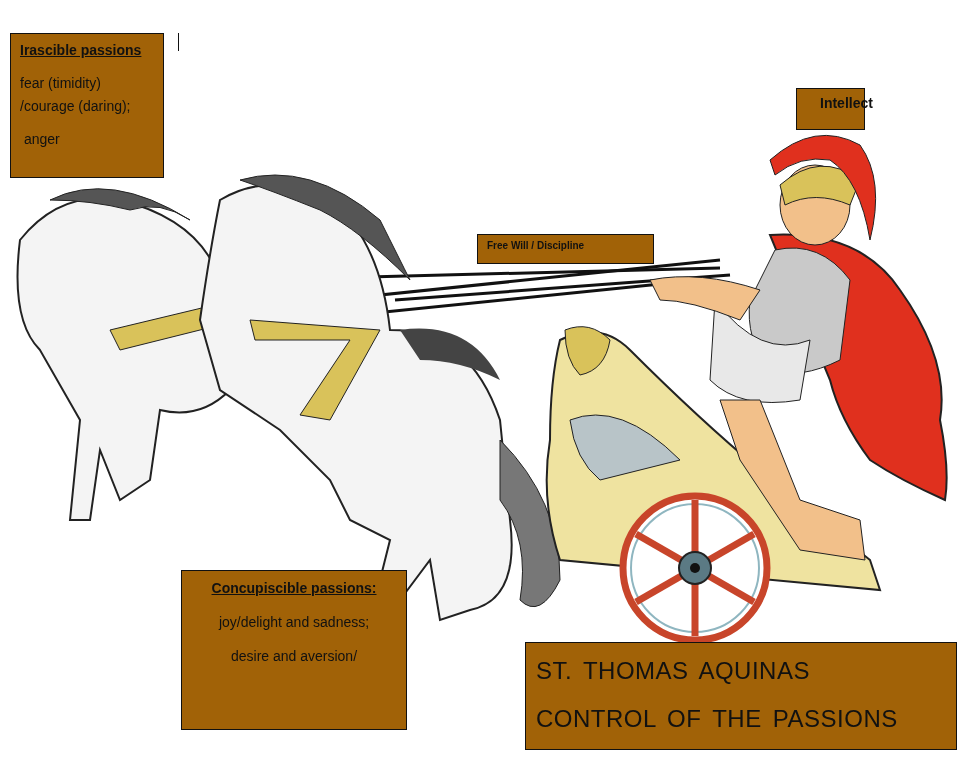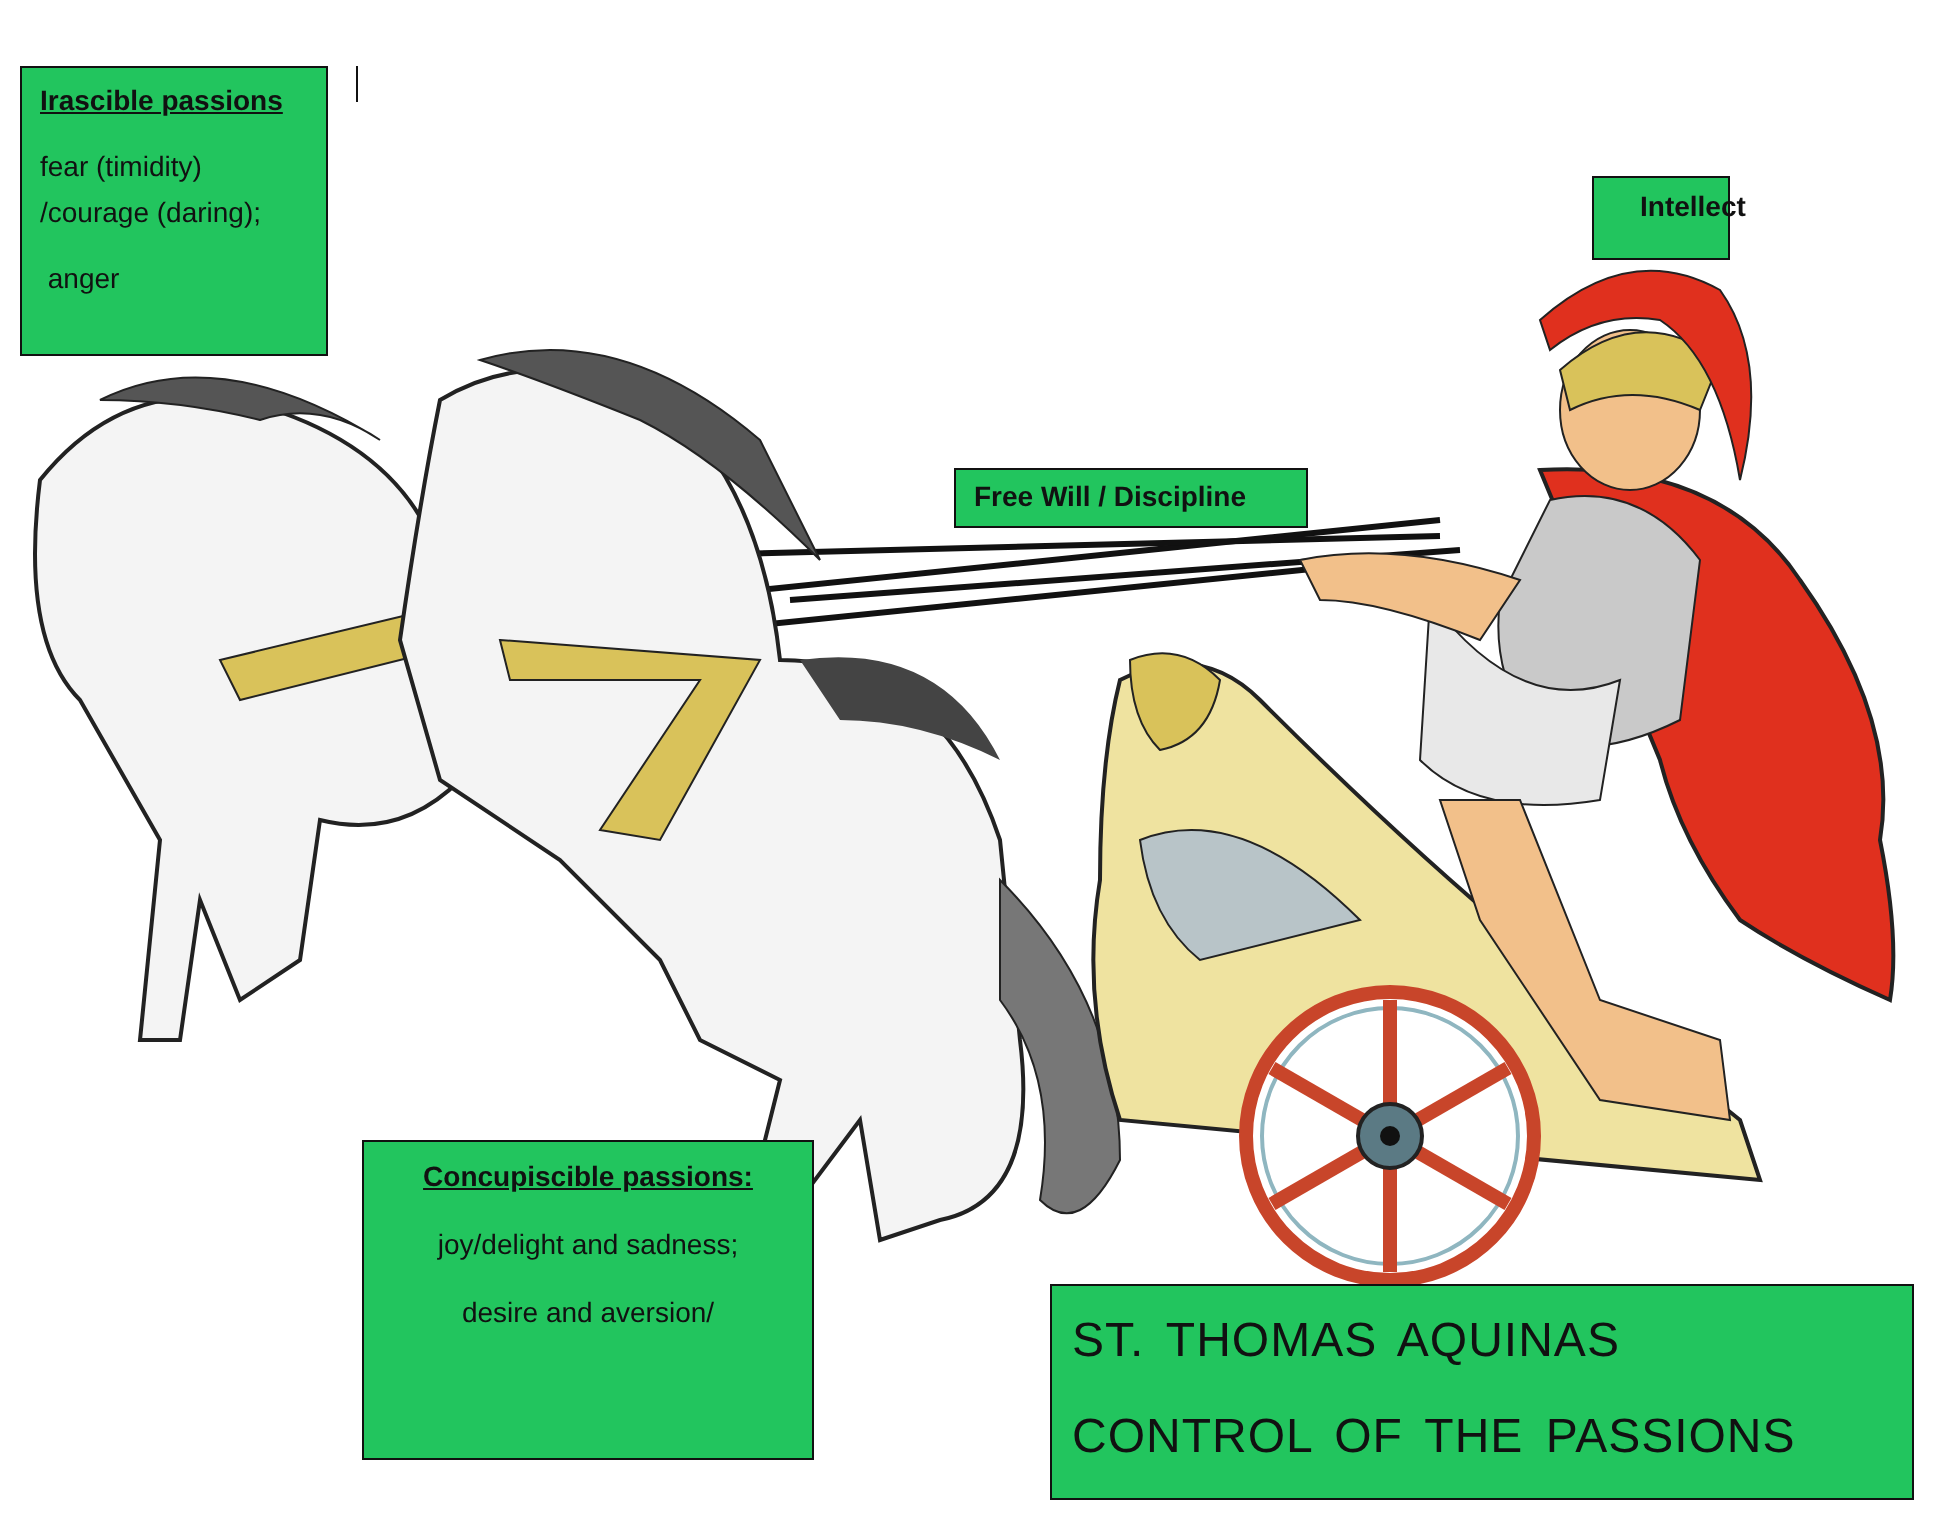--- a/index.html
+++ b/index.html
@@ -1,26 +1,26 @@
 <!DOCTYPE html>
 <html><head>
 <meta charset="utf-8">
 <style>
   html, body { margin: 0; padding: 0; background: #ffffff; }
   body { width: 971px; height: 766px; position: relative; overflow: hidden; font-family: "Liberation Sans", sans-serif; color: #111; }
-  .box { position: absolute; border: 1px solid #111; background: #22c55e; box-sizing: border-box; }
+  .box { position: absolute; border: 1px solid #111; background: #a16207; box-sizing: border-box; }
   .title-u { font-weight: bold; text-decoration: underline; }
   .illus { position: absolute; left: 0; top: 0; width: 971px; height: 766px; }
   .cursor-line { position: absolute; left: 178px; top: 33px; width: 1px; height: 18px; background: #111; }
   #irascible { left: 10px; top: 33px; width: 154px; height: 145px; padding: 5px 9px; font-size: 14px; line-height: 23px; }
   #irascible .p { margin: 0; }
   #irascible .gap { margin-top: 10px; }
   #concup { left: 181px; top: 570px; width: 226px; height: 160px; padding: 6px 9px; font-size: 14px; line-height: 22px; text-align: center; }
   #concup .gap { margin-top: 12px; }
-  #freewill { left: 477px; top: 234px; width: 177px; height: 30px; padding: 5px 9px; font-size: 14px; font-weight: bold; }
+  #freewill { left: 477px; top: 234px; width: 177px; height: 30px; padding: 5px 9px; font-size: 10px; font-weight: bold; }
   #intellect { left: 796px; top: 88px; width: 69px; height: 42px; padding: 6px 23px; font-size: 14px; font-weight: bold; }
   #maintitle { left: 525px; top: 642px; width: 432px; height: 108px; padding: 4px 10px; font-size: 24px; font-weight: normal; letter-spacing: 0.5px; word-spacing: 4px; }
   #maintitle div { line-height: 48px; }
 </style>
 </head>
 <body>
 
 <svg class="illus" viewBox="0 0 971 766">
 
   <g stroke="#111" stroke-width="3" fill="none">

